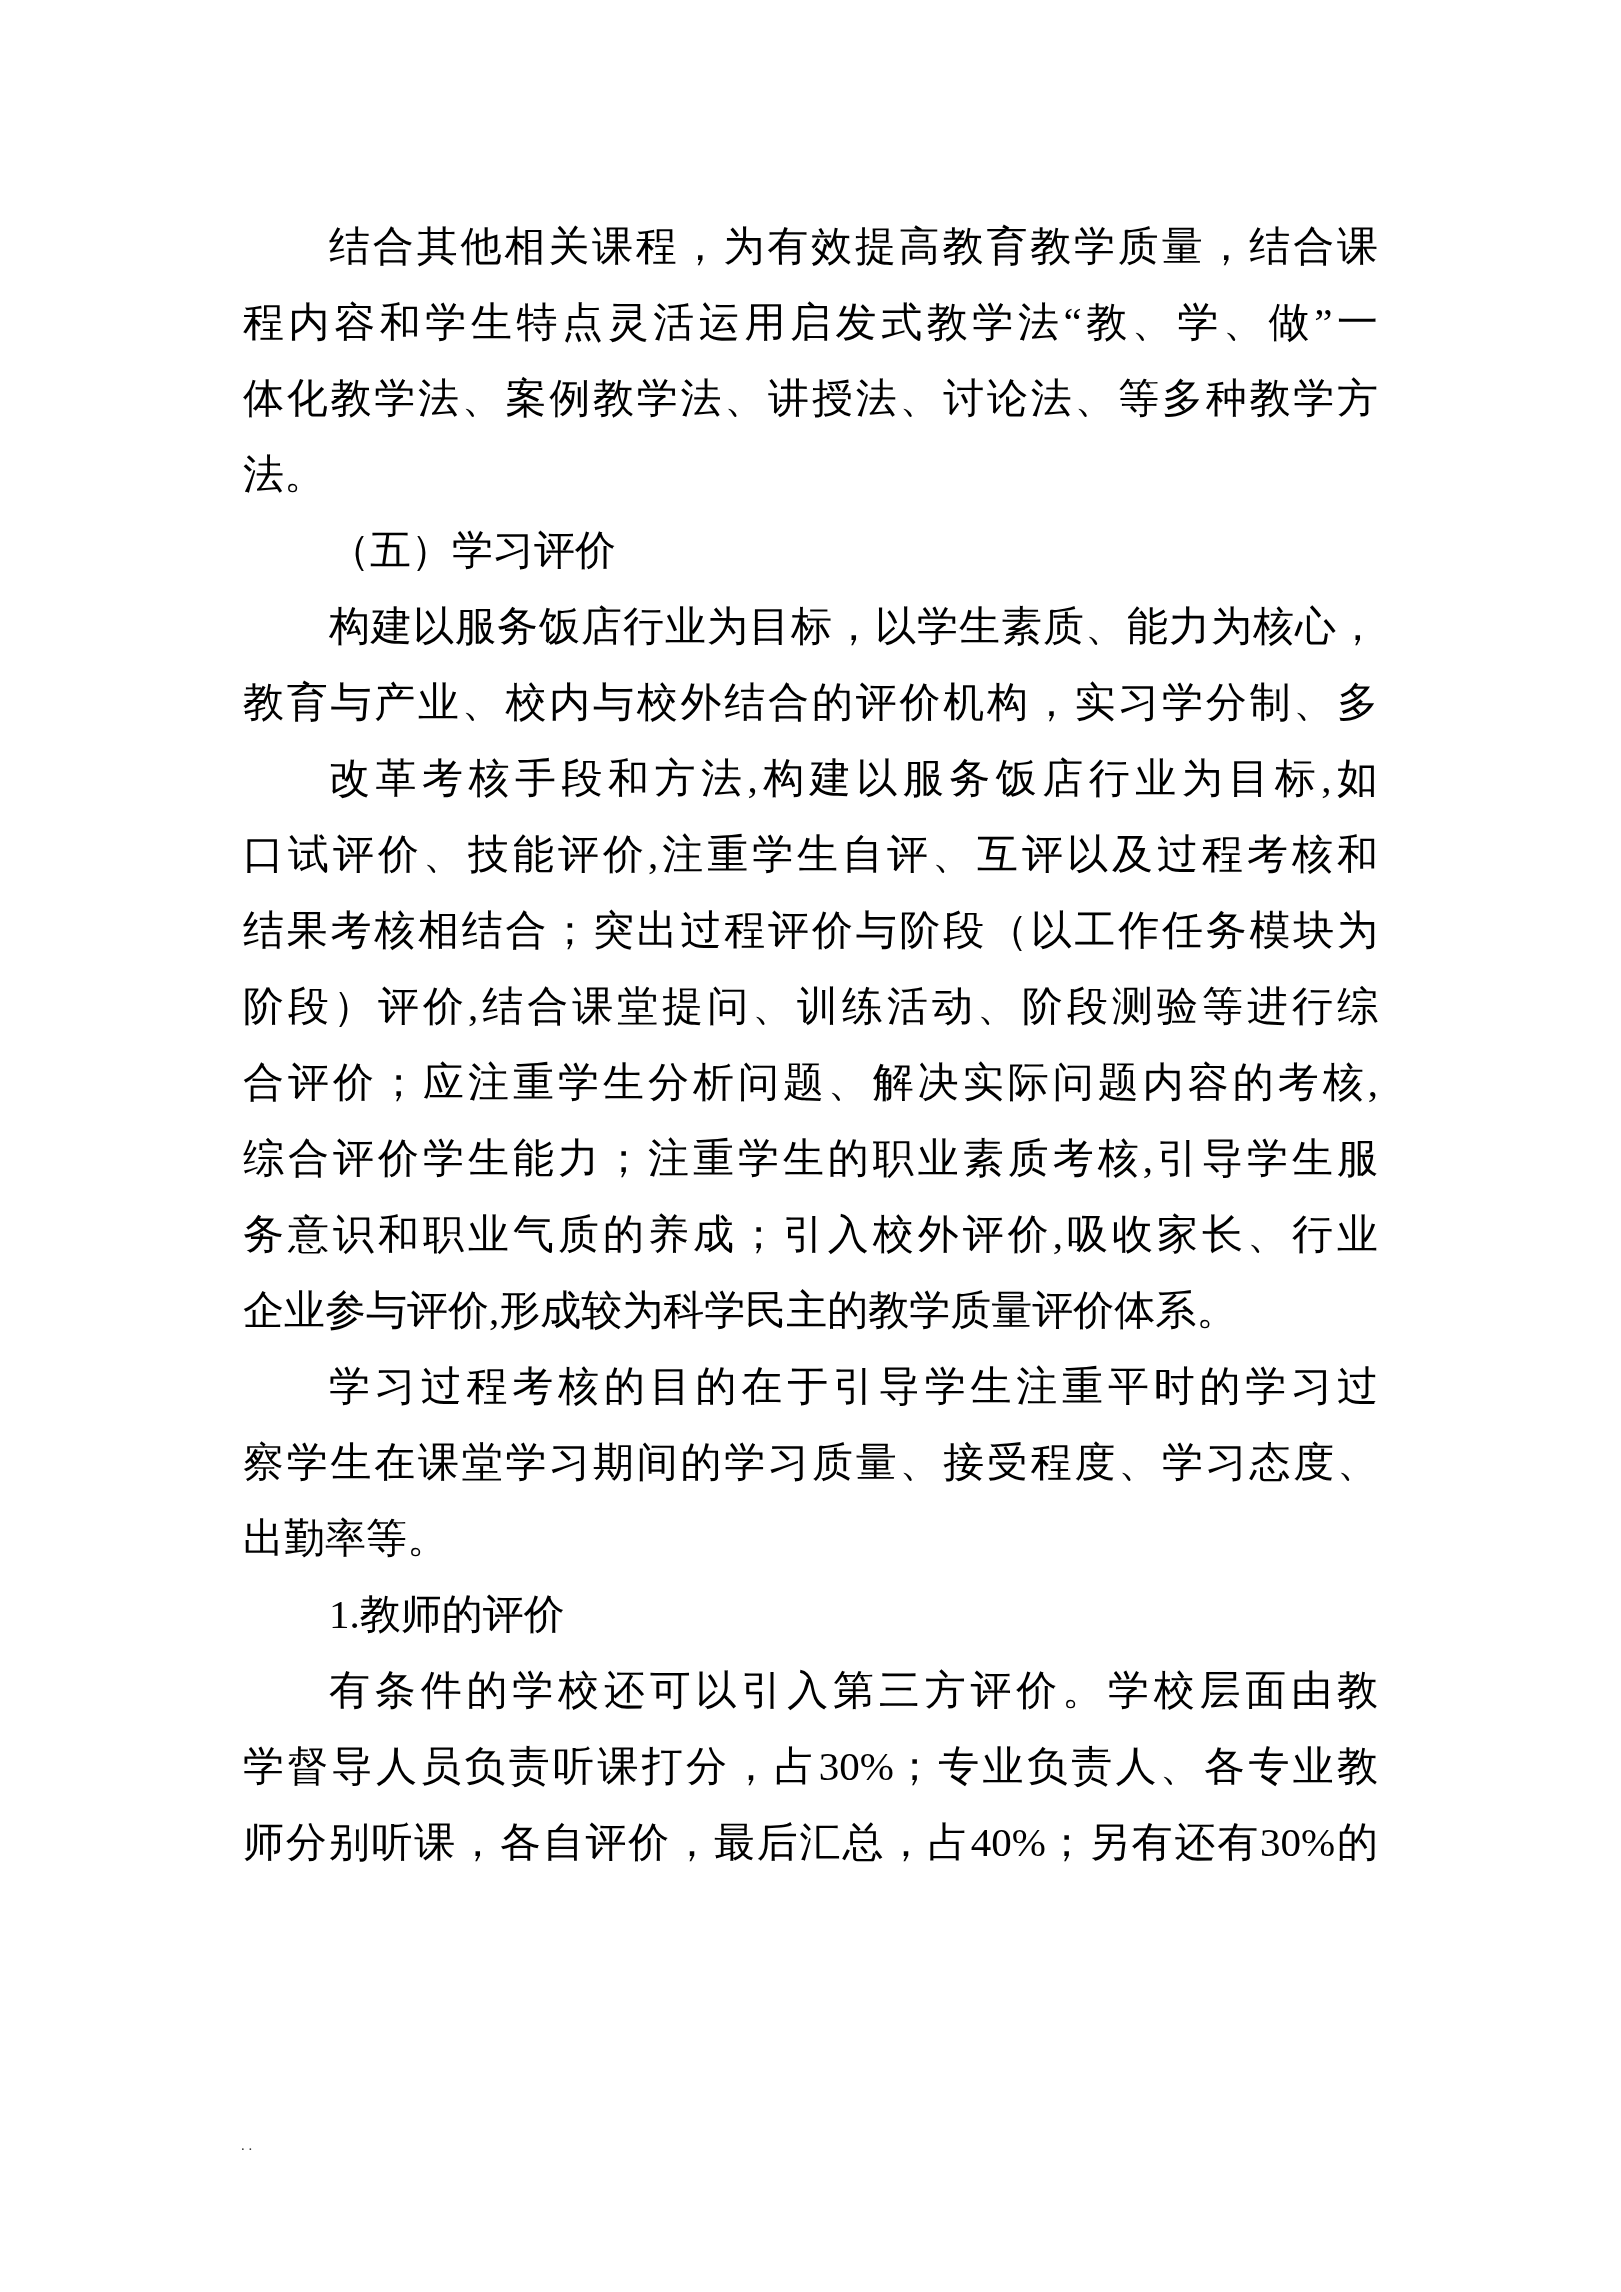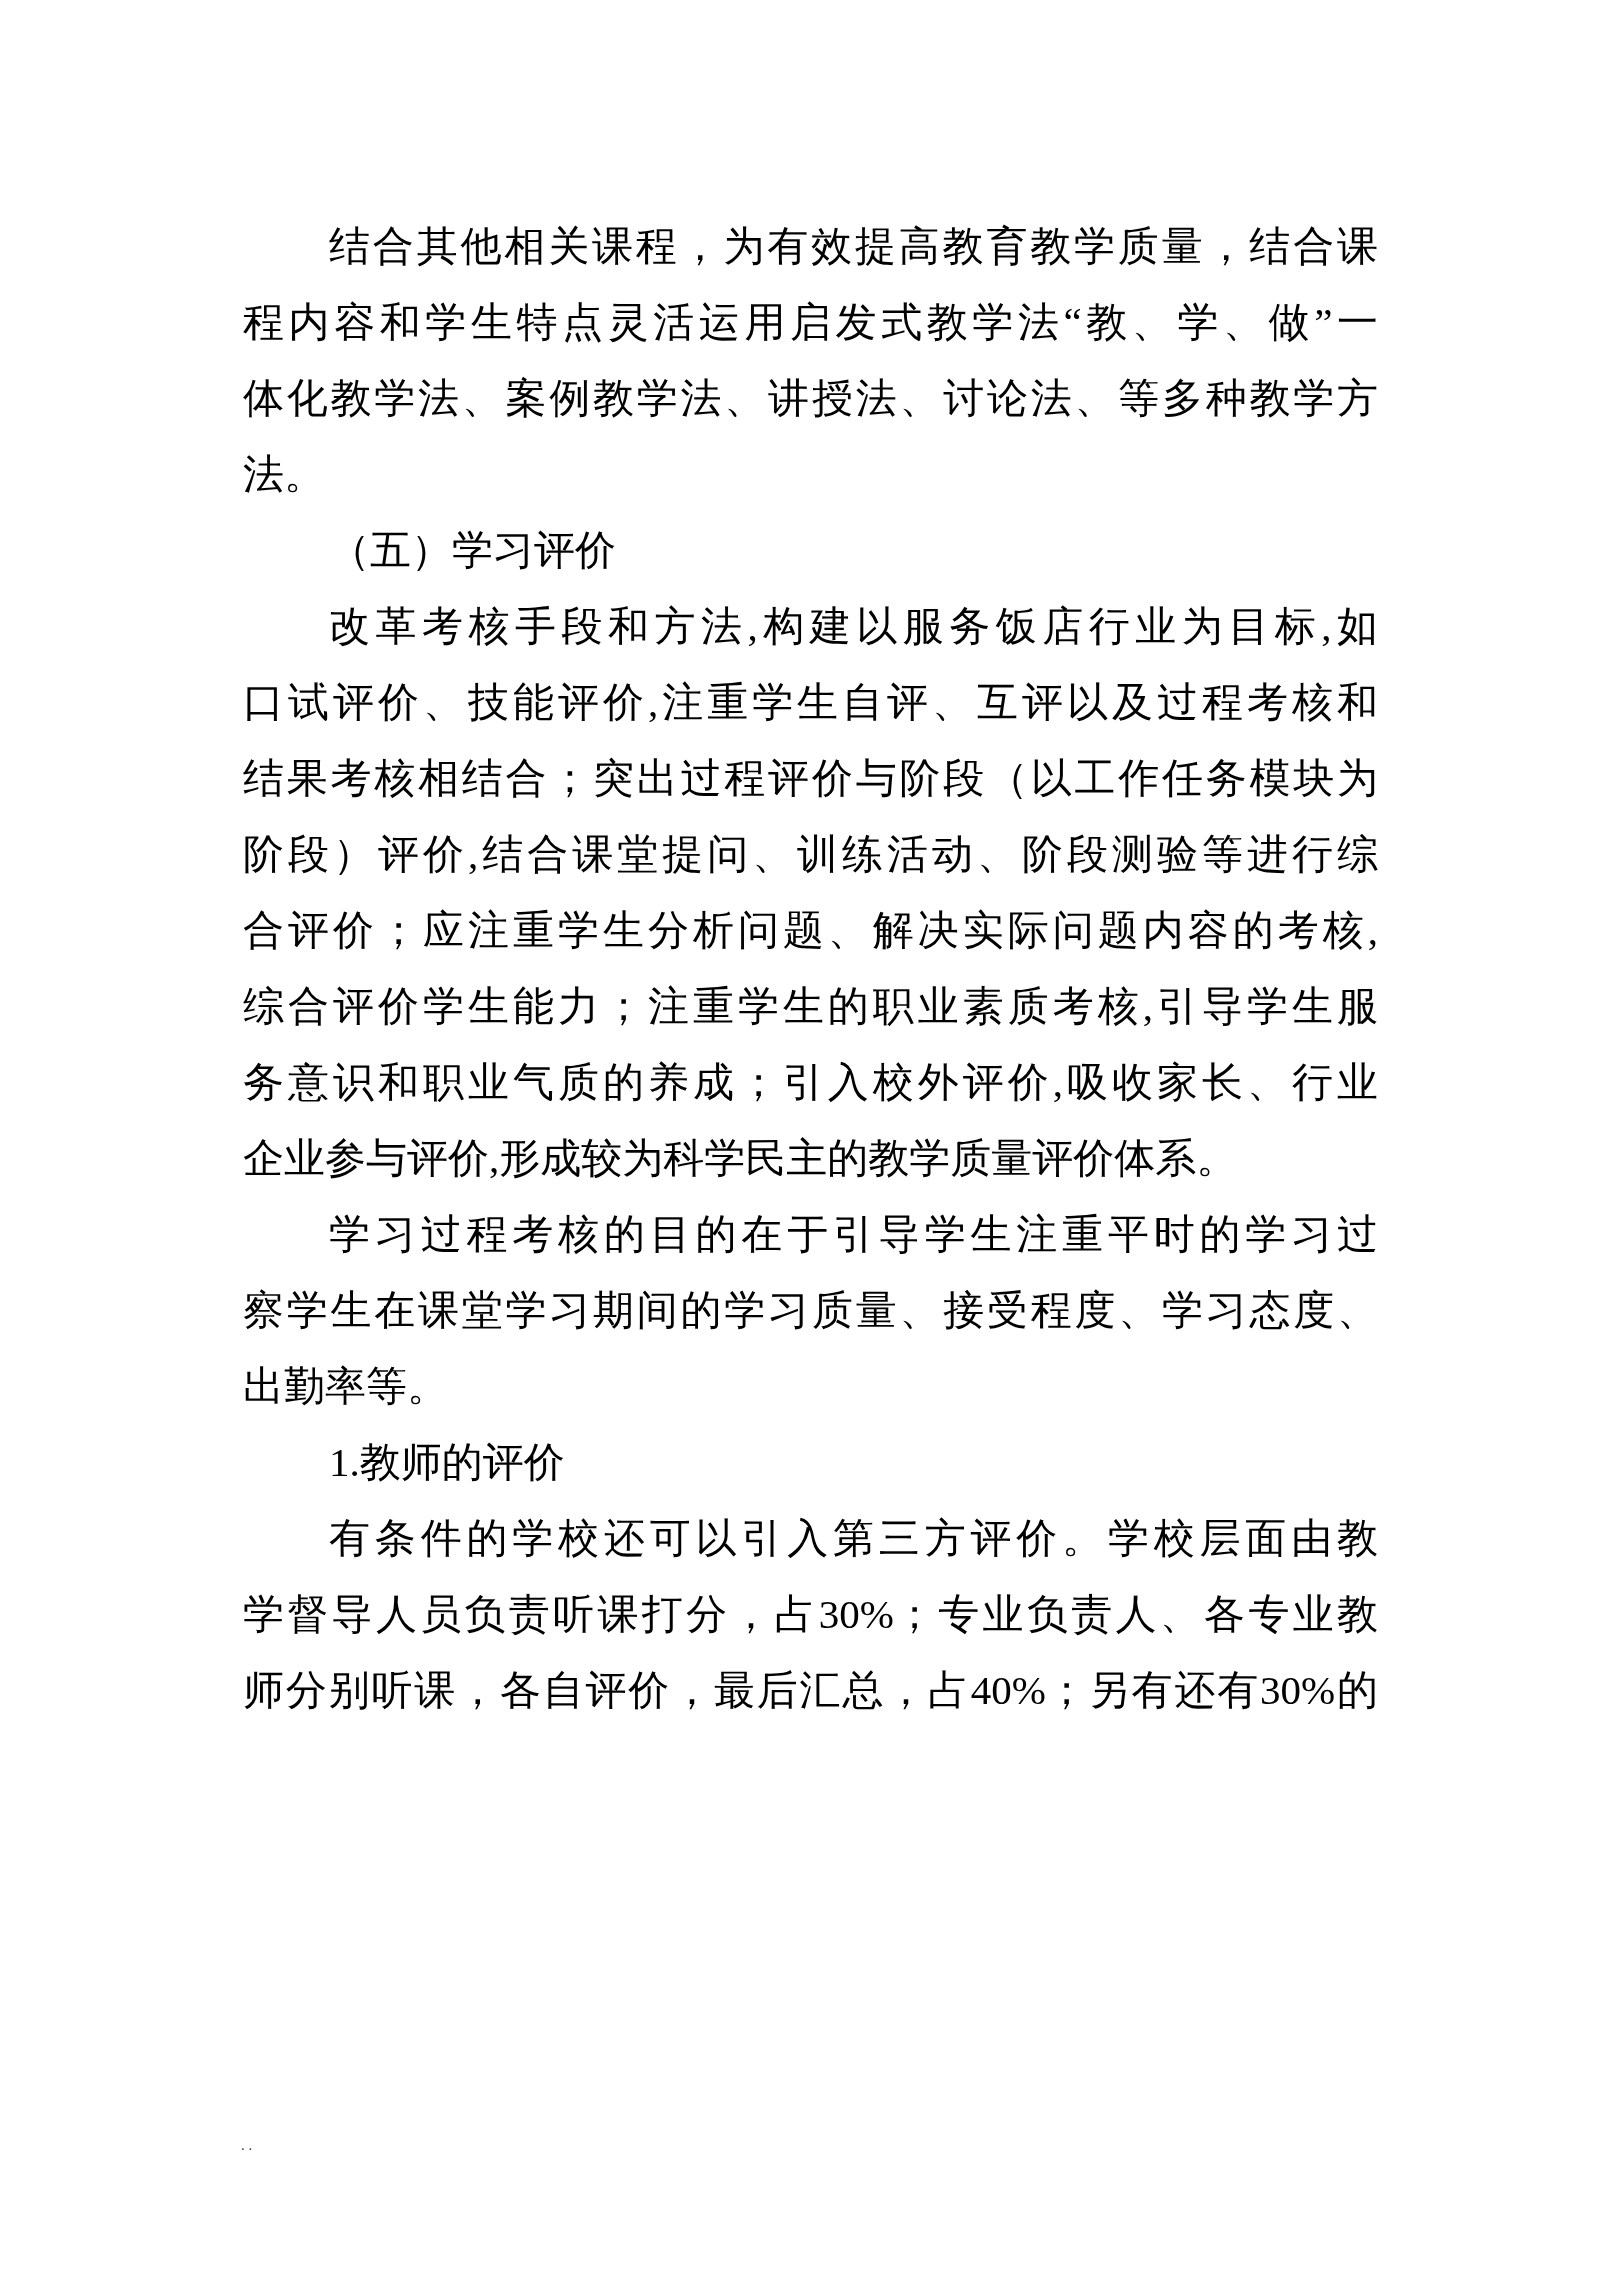--- a/index.html
+++ b/index.html
@@ -55,20 +55,22 @@
 </head>
 <body>
 
 <div class="page" style="--page-bg: #ffffff; --text-color: #000000;">
   <div class="text-block">
       <div class="doc-line indent justify">结合其他相关课程，为有效提高教育教学质量，结合课</div>
       <div class="doc-line justify">程内容和学生特点灵活运用启发式教学法“教、学、做”一</div>
       <div class="doc-line justify">体化教学法、案例教学法、讲授法、讨论法、等多种教学方</div>
       <div class="doc-line">法。</div>
       <div class="doc-line indent bold">（五）学习评价</div>
+      <div class="doc-line indent justify">构建以服务饭店行业为目标，以学生素质、能力为核心，</div>
+      <div class="doc-line justify">教育与产业、校内与校外结合的评价机构，实习学分制、多</div>
       <div class="doc-line indent justify">改革考核手段和方法,构建以服务饭店行业为目标,如</div>
       <div class="doc-line justify">口试评价、技能评价,注重学生自评、互评以及过程考核和</div>
       <div class="doc-line justify">结果考核相结合；突出过程评价与阶段（以工作任务模块为</div>
       <div class="doc-line justify">阶段）评价,结合课堂提问、训练活动、阶段测验等进行综</div>
       <div class="doc-line justify">合评价；应注重学生分析问题、解决实际问题内容的考核,</div>
       <div class="doc-line justify">综合评价学生能力；注重学生的职业素质考核,引导学生服</div>
       <div class="doc-line justify">务意识和职业气质的养成；引入校外评价,吸收家长、行业</div>
       <div class="doc-line">企业参与评价,形成较为科学民主的教学质量评价体系。</div>
       <div class="doc-line indent justify">学习过程考核的目的在于引导学生注重平时的学习过</div>
       <div class="doc-line justify">察学生在课堂学习期间的学习质量、接受程度、学习态度、</div>

